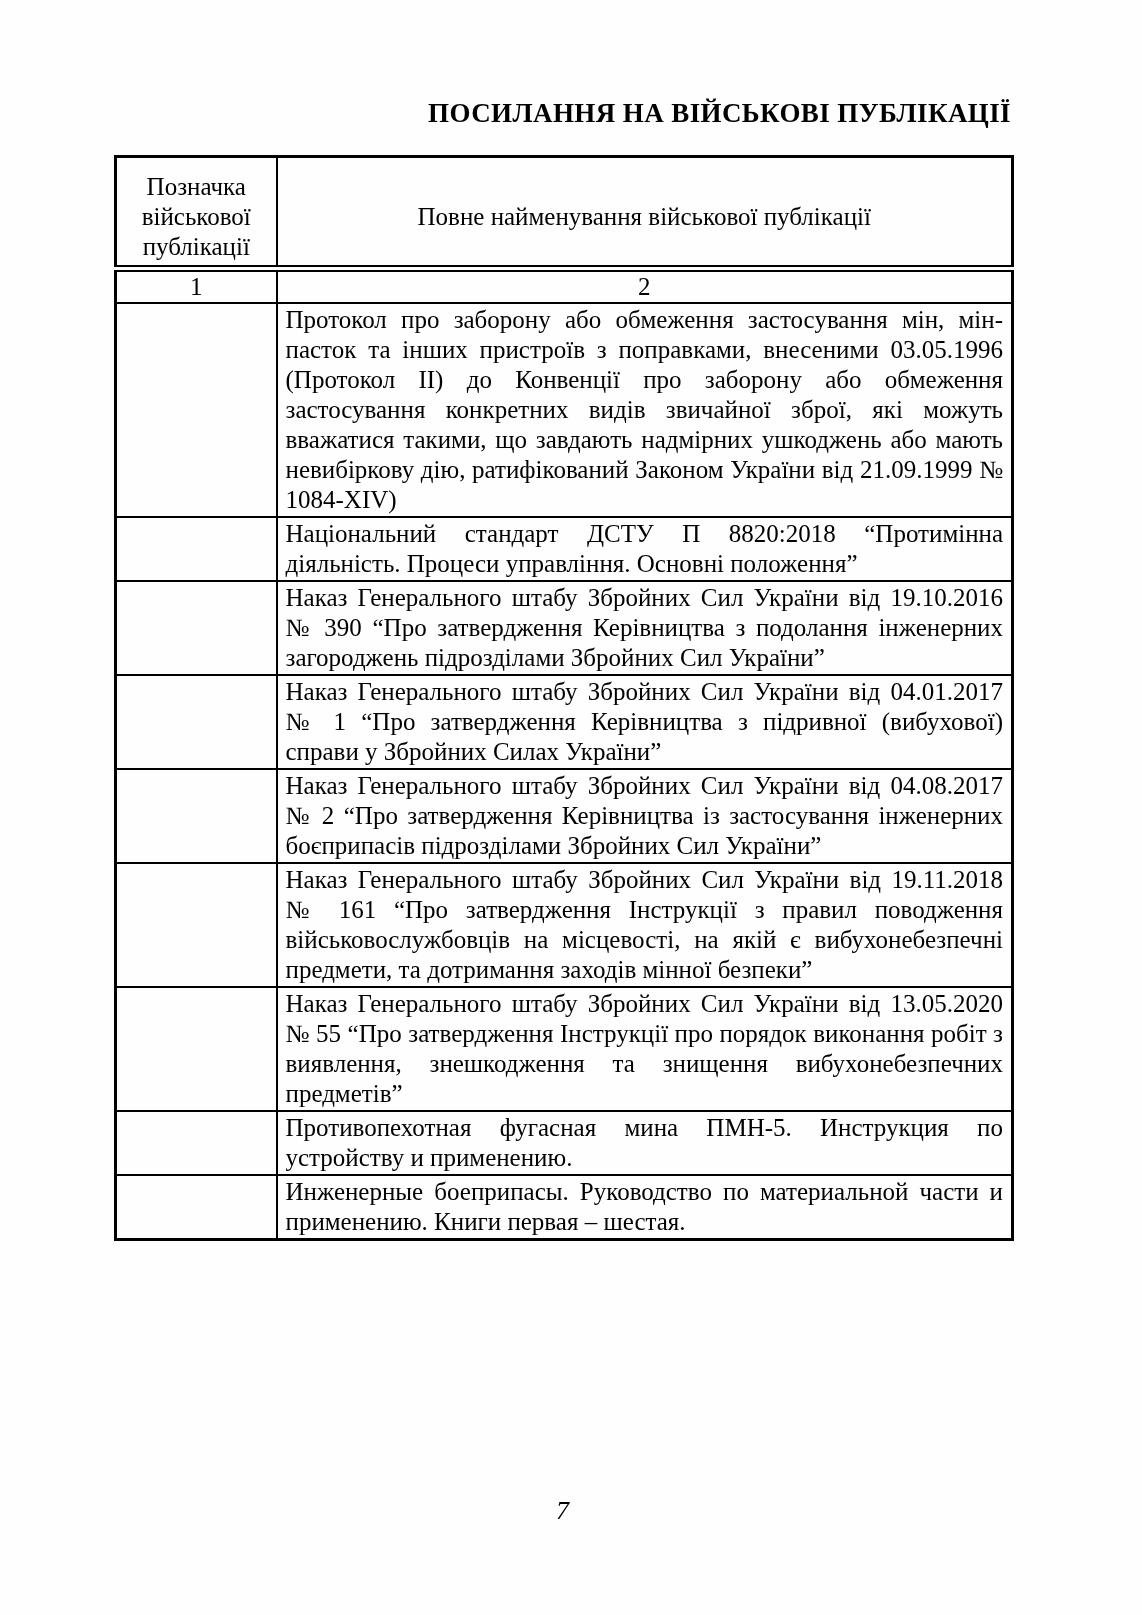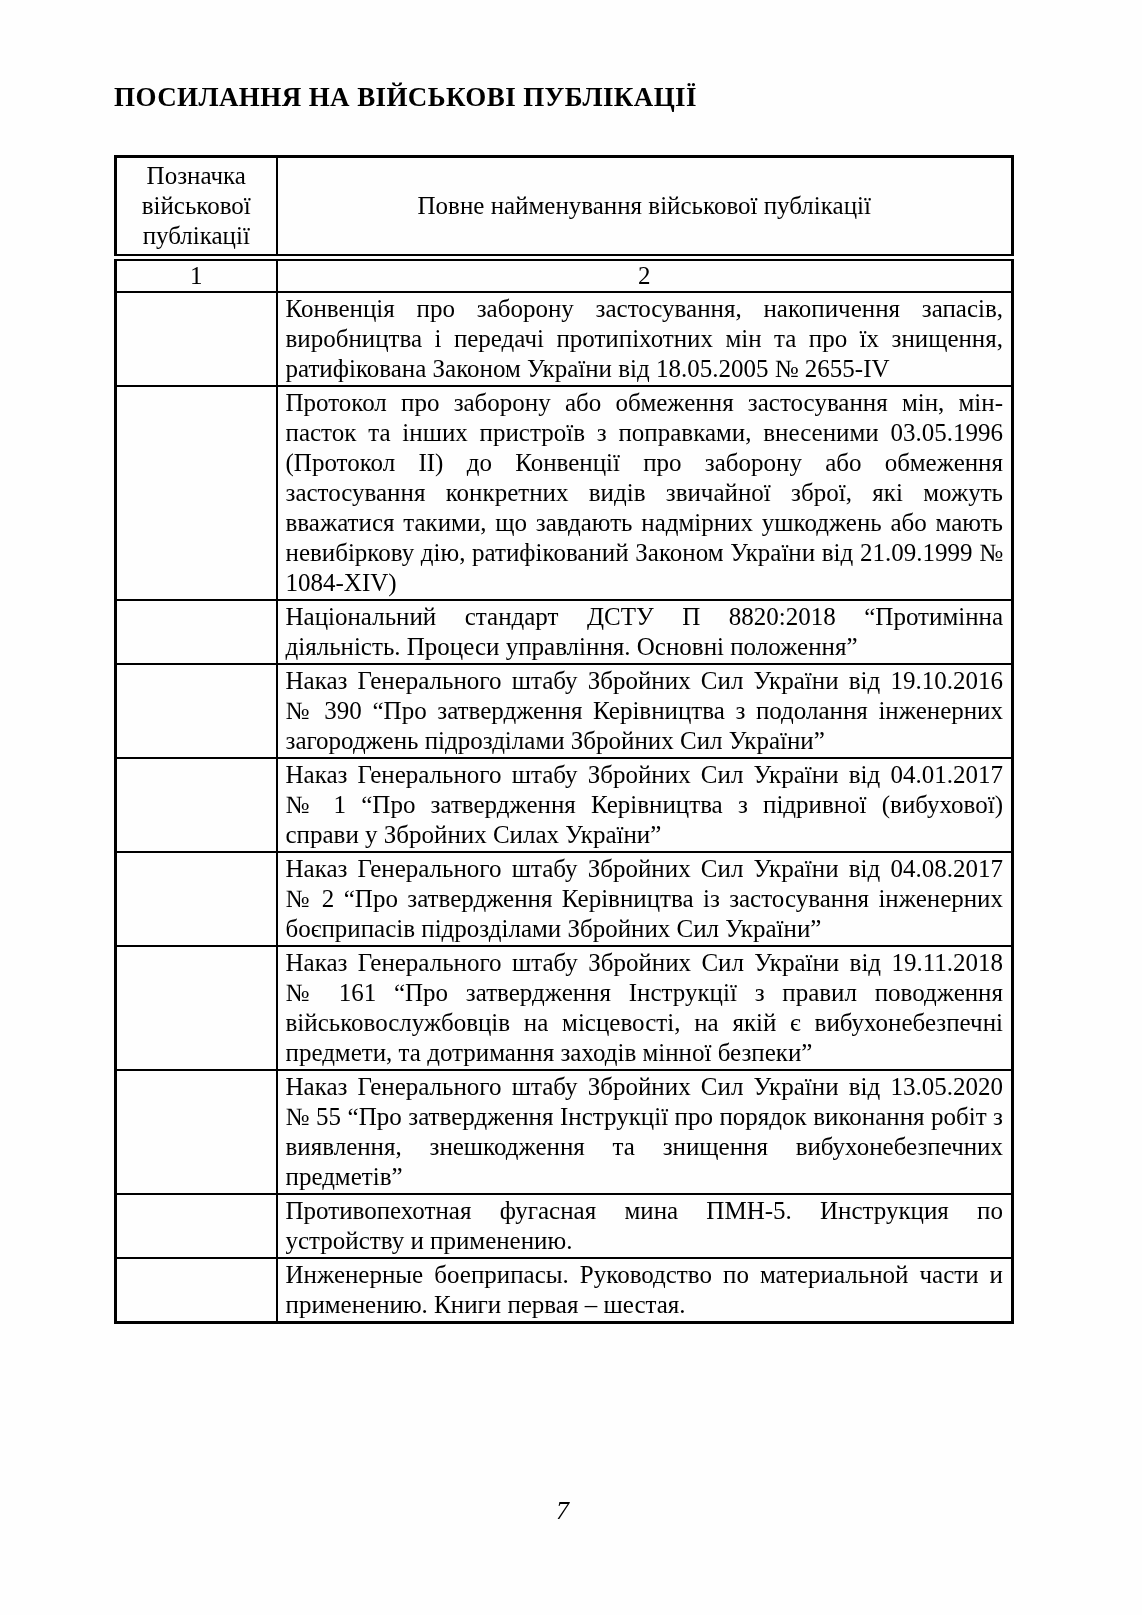--- a/index.html
+++ b/index.html
@@ -12,23 +12,23 @@
     width: 1142px;
     height: 1615px;
     background: #fefefe;
     color: #000;
     font-family: "Liberation Serif", "DejaVu Serif", serif;
     overflow: hidden;
   }
   .doc-title {
     position: absolute;
     left: 114px;
-    top: 80px;
+    top: 96px;
     width: 897px;
-    text-align: left;
+    text-align: right;
     font-size: 27px;
     font-weight: bold;
     letter-spacing: 0.4px;
     line-height: 34px;
     white-space: nowrap;
   }
   table.pub-table {
     position: absolute;
     left: 114px;
     top: 155px;
@@ -44,21 +44,21 @@
     padding: 1px 8px;
     vertical-align: top;
     overflow: hidden;
   }
   col.c1 { width: 161px; }
   col.c2 { width: 736px; }
   tr.header-row td {
     border-bottom: 7px double #000;
     text-align: center;
     vertical-align: middle;
-    padding-top: 3px;
+    padding-top: 14px;
     padding-bottom: 3px;
   }
   tr.header-row td.cell-designation { padding-left: 14px; padding-right: 14px; }
   tr.numbering-row td {
     text-align: center;
     padding: 0;
     height: 30px;
   }
   td.cell-designation { text-align: center; }
   td.cell-publication {
@@ -94,24 +94,20 @@
         <td class="cell-publication">Повне найменування військової публікації</td>
       </tr>
 
       <tr class="numbering-row">
         <td>1</td>
         <td>2</td>
       </tr>
 
       <tr>
         <td class="cell-designation"></td>
-        <td class="cell-publication">Конвенція про заборону застосування, накопичення запасів, виробництва і передачі протипіхотних мін та про їх знищення, ратифікована Законом України від 18.05.2005 № 2655-IV</td>
-      </tr>
-      <tr>
-        <td class="cell-designation"></td>
         <td class="cell-publication">Протокол про заборону або обмеження застосування мін, мін-пасток та інших пристроїв з поправками, внесеними 03.05.1996 (Протокол ІІ) до Конвенції про заборону або обмеження застосування конкретних видів звичайної зброї, які можуть вважатися такими, що завдають надмірних ушкоджень або мають невибіркову дію, ратифікований Законом України від 21.09.1999 № 1084-XIV)</td>
       </tr>
       <tr>
         <td class="cell-designation"></td>
         <td class="cell-publication">Національний стандарт ДСТУ П 8820:2018 “Протимінна діяльність. Процеси управління. Основні положення”</td>
       </tr>
       <tr>
         <td class="cell-designation"></td>
         <td class="cell-publication">Наказ Генерального штабу Збройних Сил України від 19.10.2016 № 390 “Про затвердження Керівництва з подолання інженерних загороджень підрозділами Збройних Сил України”</td>
       </tr>

